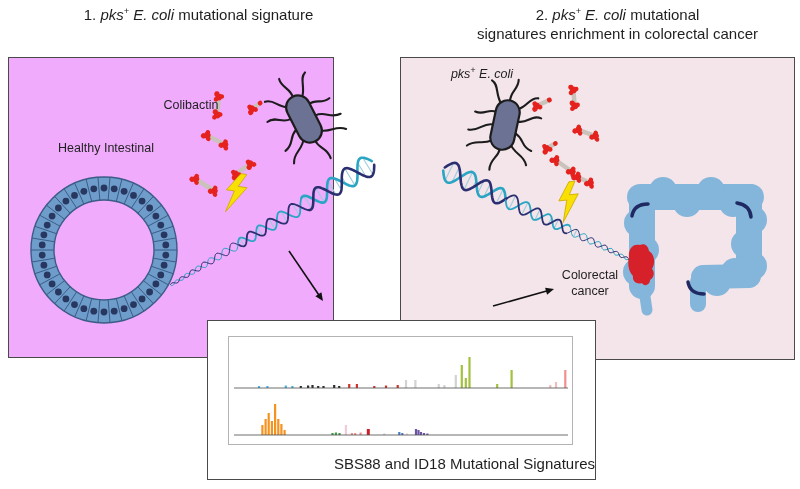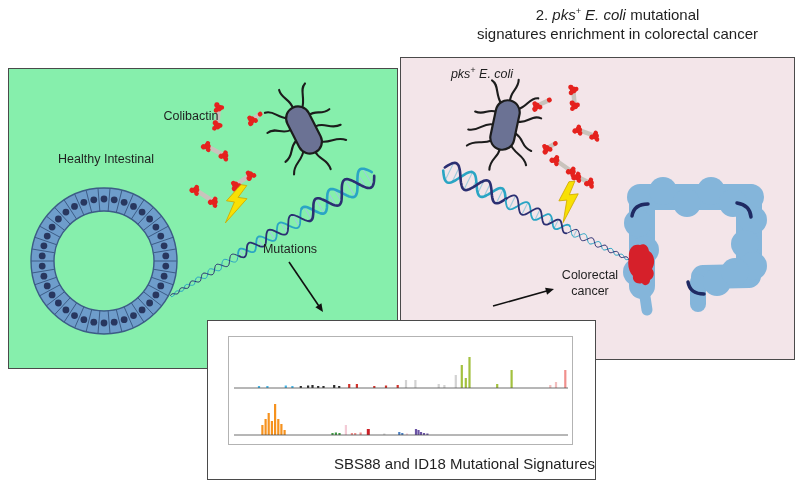--- a/index.html
+++ b/index.html
@@ -2,36 +2,39 @@
 <html><head>
 <meta charset="utf-8">
 <style>
   html,body{margin:0;padding:0;background:#fff;}
   .canvas{position:relative;width:800px;height:489px;background:#fff;
           font-family:"Liberation Sans", sans-serif;color:#222;overflow:hidden;}
   .title{position:absolute;top:5px;text-align:center;font-size:15px;line-height:19px;color:#1f1f1f;}
   .title i{font-style:italic;}
   sup{font-size:9px;vertical-align:super;line-height:0;}
   .panel{position:absolute;border:1.5px solid #4a4a4a;box-sizing:border-box;}
-  .panel-left{left:8px;top:68px;width:390px;height:301px;background:#86efac;}
+  .panel-left{left:8px;top:57px;width:326px;height:301px;background:#f0abfc;}
   .panel-right{left:400px;top:57px;width:395px;height:303px;background:#f3e5e9;}
   .panel svg{position:absolute;left:0;top:0;}
   .lbl{position:absolute;font-size:12.5px;line-height:16px;text-align:center;color:#1f1f1f;}
   .sigbox{position:absolute;left:207px;top:320px;width:389px;height:160px;background:#fff;
           border:1.5px solid #4a4a4a;box-sizing:border-box;z-index:6;}
   .chartbox{position:absolute;left:20px;top:15px;width:345px;height:109px;background:#fff;
             border:1px solid #b3b3b3;box-sizing:border-box;}
   .caption{position:absolute;left:0;bottom:7px;width:100%;text-align:right;font-size:15px;color:#1f1f1f;}
 </style>
 </head>
 <body>
 
 <div class="canvas">
 
   <div class="title" style="left:8px;width:381px;">
+    <div><span>1.</span>
+      <i><span>pks</span><sup>+</sup> <span>E. coli</span></i>
+      <span>mutational signature</span></div>
   </div>
   <div class="title" style="left:420px;width:395px;">
     <div><span>2.</span>
       <i><span>pks</span><sup>+</sup> <span>E. coli</span></i>
       <span>mutational</span></div>
     <div>signatures enrichment in colorectal cancer</div>
   </div>
 
   <div class="panel panel-left">
     <svg id="svgL" width="378" height="298" viewBox="0 0 378 298">
@@ -207,21 +210,20 @@
         </g>
         <g>
           <line x1="280" y1="193" x2="311.75075991437086" y2="239.6922939917219" stroke="#111111" stroke-width="1.6"></line>
           <polygon points="314,243 306.3443571196586,238.26807311038326 312.4137397720136,234.14089290678183" fill="#111111"></polygon>
         </g>
       </svg>
     <div class="lbl" style="left:122px;top:39px;width:120px;">Colibactin</div>
     <div class="lbl" style="left:27px;top:82px;width:140px;">
       <div>Healthy Intestinal</div>
     </div>
-    <div class="lbl" style="left:231px;top:172px;width:100px;">Mutations</div>
   </div>
 
   <div class="panel panel-right">
     <svg id="svgR" width="392" height="300" viewBox="0 0 392 300">
         <g>
           <path d="M241,141 L241,228" fill="none" stroke="#84b5da" stroke-width="26" stroke-linecap="round"></path>
           <path d="M239,139 L350,139" fill="none" stroke="#84b5da" stroke-width="26" stroke-linecap="round"></path>
           <path d="M348,139 L348,211" fill="none" stroke="#84b5da" stroke-width="26" stroke-linecap="round"></path>
           <path d="M348,218 L302,219" fill="none" stroke="#84b5da" stroke-width="24" stroke-linecap="round"></path>
           <path d="M297,224 L297,246" fill="none" stroke="#84b5da" stroke-width="16" stroke-linecap="round"></path>

